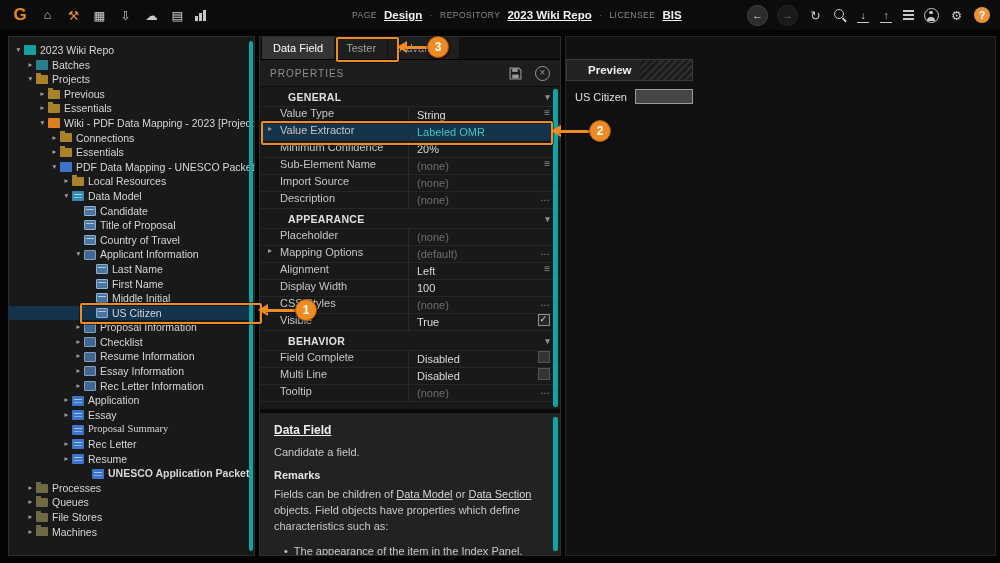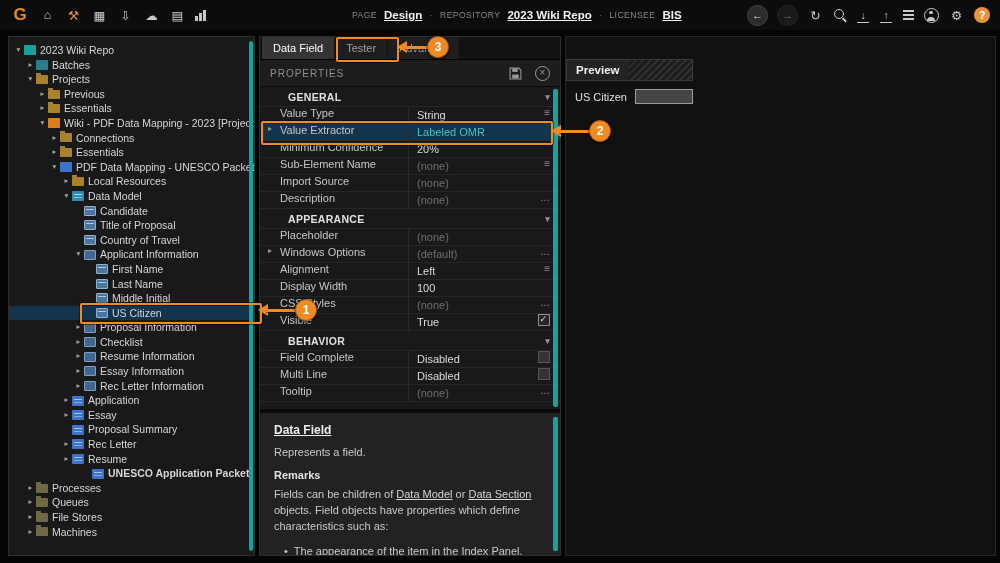--- a/index.html
+++ b/index.html
@@ -110,21 +110,21 @@
   .help-title { font-size:12px; font-weight:bold; color:#ececec; text-decoration:underline; margin-bottom:9px; }
   .help-summary { margin-bottom:11px; }
   .help-remarks { font-weight:bold; color:#e3e3e3; margin-bottom:6px; }
   .help-p { line-height:1.45; margin-bottom:9px; }
   .hlink { text-decoration:underline; color:#d6d6d6; }
   .help-bullet { display:flex; gap:6px; padding-left:10px; line-height:1.4; }
   .help-vbar { right:2px; top:4px; bottom:4px; }
 
   
   .preview-head { position:absolute; top:22px; left:0; width:127px; height:22px; display:flex;
-                  align-items:center; background:#232323; border:1px solid #3a3a3a; box-sizing:border-box; }
+                  align-items:center; background:#232323; border:1px solid #3a3a3a; box-sizing:border-box;padding-left:12px; }
   .ph-label { padding:0 9px; font-size:11.5px; font-weight:bold; color:#f0f0f0; }
   .ph-hatch { flex:1; height:100%;
               background:repeating-linear-gradient(135deg, #2f2f2f 0 2px, #1c1c1c 2px 5px); }
   .preview-row { position:absolute; top:52px; left:9px; display:flex; align-items:center; gap:8px; }
   .pf-label { font-size:11px; color:#e0e0e0; }
   .pf-input { width:58px; height:15px; background:#454545; border:1px solid #9a9a9a; box-sizing:border-box;
               color:#eee; font-size:10px; padding:0 3px; font-family:"Liberation Sans", sans-serif; }
 
   
   .callouts { position:absolute; inset:0; pointer-events:none; }
@@ -267,26 +267,26 @@
             <span class="tlabel">Country of Travel</span>
           </div>
           <div class="titem" style="padding-left: 64px;">
             <span class="twisty">▾</span>
             <span class="ticon group"></span>
             <span class="tlabel">Applicant Information</span>
           </div>
           <div class="titem" style="padding-left: 76px;">
             <span class="twisty"></span>
             <span class="ticon field"></span>
+            <span class="tlabel">Last Name</span>
+          </div>
+          <div class="titem" style="padding-left: 76px;">
+            <span class="twisty"></span>
+            <span class="ticon field"></span>
             <span class="tlabel">First Name</span>
-          </div>
-          <div class="titem" style="padding-left: 76px;">
-            <span class="twisty"></span>
-            <span class="ticon field"></span>
-            <span class="tlabel">Last Name</span>
           </div>
           <div class="titem" style="padding-left: 76px;">
             <span class="twisty"></span>
             <span class="ticon field"></span>
             <span class="tlabel">Middle Initial</span>
           </div>
           <div class="titem sel" style="padding-left: 76px;">
             <span class="twisty"></span>
             <span class="ticon field"></span>
             <span class="tlabel">US Citizen</span>
@@ -319,21 +319,21 @@
           <div class="titem" style="padding-left: 52px;">
             <span class="twisty">▸</span>
             <span class="ticon doc"></span>
             <span class="tlabel">Application</span>
           </div>
           <div class="titem" style="padding-left: 52px;">
             <span class="twisty">▸</span>
             <span class="ticon doc"></span>
             <span class="tlabel">Essay</span>
           </div>
-          <div class="titem" style="padding-left: 52px;">
+          <div class="titem" style="padding-left: 52px; font-family: Liberation Serif, serif;">
             <span class="twisty"></span>
             <span class="ticon doc"></span>
             <span class="tlabel">Proposal Summary</span>
           </div>
           <div class="titem" style="padding-left: 52px;">
             <span class="twisty">▸</span>
             <span class="ticon doc"></span>
             <span class="tlabel">Rec Letter</span>
           </div>
           <div class="titem" style="padding-left: 52px;">
@@ -433,21 +433,21 @@
               <span class="chev">▾</span>
             </div>
             <div class="prow">
               <span class="twy"></span>
               <span class="plabel">Placeholder</span>
               <span class="pvalue muted">(none)</span>
               <span class="padorn"></span>
             </div>
             <div class="prow">
               <span class="twy">▸</span>
-              <span class="plabel">Windows Options</span>
+              <span class="plabel">Mapping Options</span>
               <span class="pvalue muted">(default)</span>
               <span class="padorn">…</span>
             </div>
             <div class="prow">
               <span class="twy"></span>
               <span class="plabel">Alignment</span>
               <span class="pvalue">Left</span>
               <span class="padorn">≡</span>
             </div>
             <div class="prow">
@@ -489,21 +489,21 @@
               <span class="plabel">Tooltip</span>
               <span class="pvalue muted">(none)</span>
               <span class="padorn">…</span>
             </div>
             <div class="prow partial"></div>
           </div>
         <div class="vbar grid-vbar"></div>
       </div>
       <div class="help">
         <div class="help-title">Data Field</div>
-        <div class="help-summary">Represents a field.</div>
+        <div class="help-summary">Candidate a field.</div>
         <div class="help-remarks">Remarks</div>
         <div class="help-p"><span>Fields can be children of </span><a class="hlink">Data Model</a><span> or </span><a class="hlink">Data Section</a><span> objects. Field objects have properties which define characteristics such as:</span></div>
         <div class="help-bullet">
           <span class="b">•</span>
           <span>The appearance of the item in the Index Panel.</span>
         </div>
         <div class="vbar help-vbar"></div>
       </div>
     </section>
 

